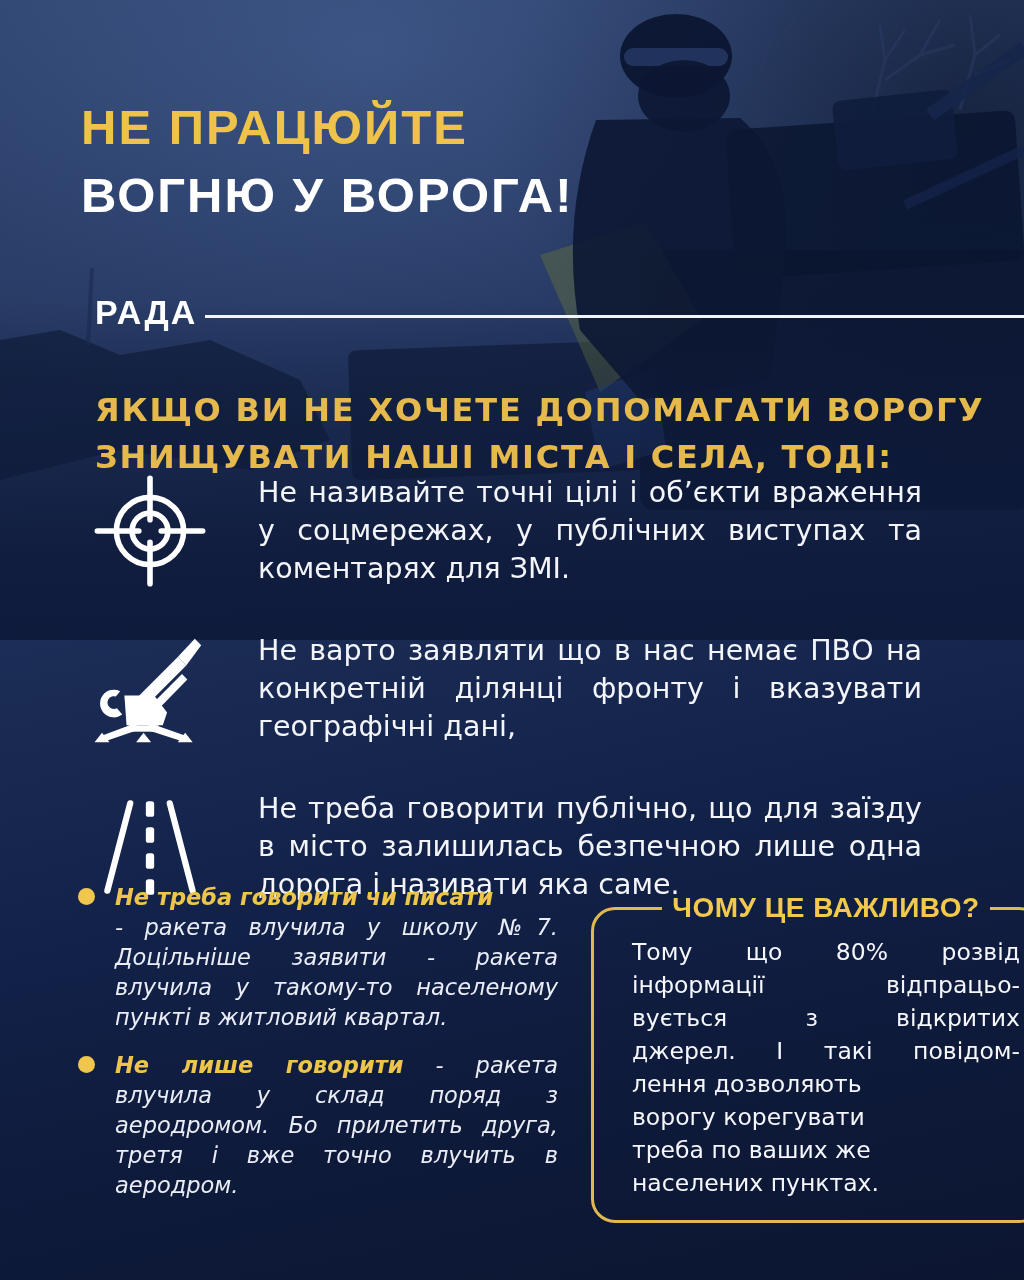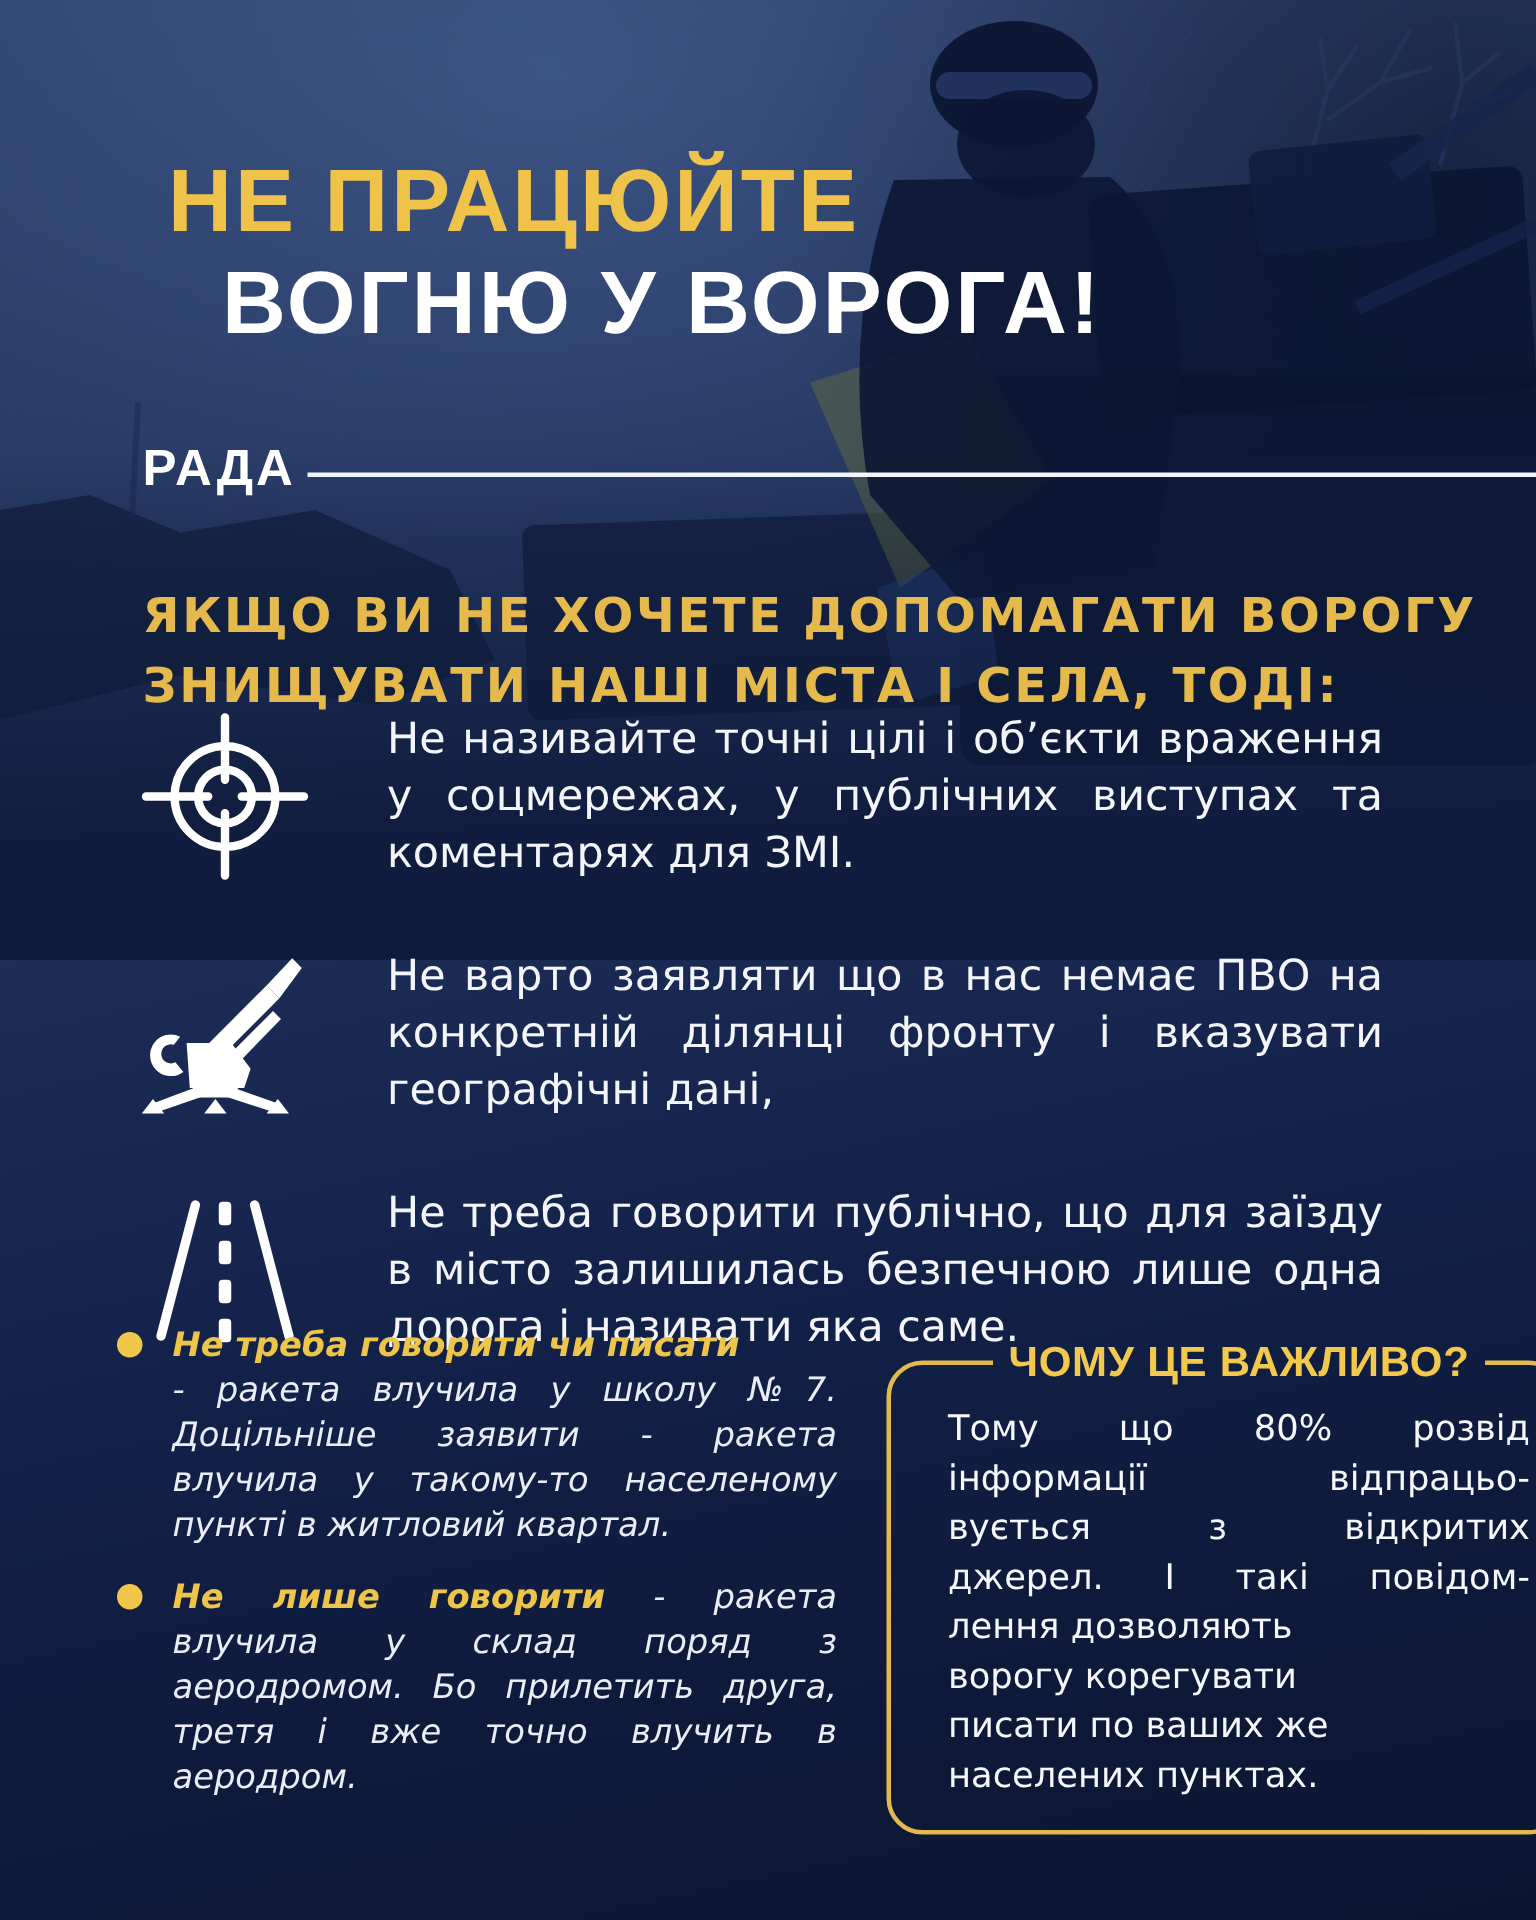--- a/index.html
+++ b/index.html
@@ -9,24 +9,24 @@
     overflow:hidden;
     font-family:"DejaVu Sans","Liberation Sans",sans-serif;
     background:
       radial-gradient(820px 560px at 36% 4%, rgba(96,128,190,0.30), rgba(60,85,140,0.10) 55%, rgba(0,0,0,0) 72%),
       radial-gradient(760px 560px at 94% 10%, rgba(4,9,22,0.45), rgba(0,0,0,0) 62%),
       linear-gradient(168deg,#30456F 0%,#273A63 22%,#1B2C55 45%,#122148 65%,#0E1A3A 82%,#0C1631 100%);
   }
   
   .bg-art{position:absolute;left:0;top:0;width:1024px;height:640px;pointer-events:none;}
   
-  .title{position:absolute;left:112px;top:60px;font-weight:800;font-family:"Liberation Sans",sans-serif;
-         font-size:59px;line-height:68px;letter-spacing:2px;}
+  .title{position:absolute;left:81px;top:60px;font-weight:800;font-family:"Liberation Sans",sans-serif;
+         font-size:49px;line-height:68px;letter-spacing:2px;}
   .title .y{display:block;color:#EFC24A;}
-  .title .w{display:block;color:#FFFFFF;margin-left:36px;}
+  .title .w{display:block;color:#FFFFFF;}
   
   .brand-row{position:absolute;left:95px;right:0;top:293px;display:flex;align-items:center;gap:8px;}
   .brand-row .brand{font-family:"Liberation Sans",sans-serif;font-weight:700;font-size:34px;
                     letter-spacing:2px;color:#FFFFFF;}
   .brand-row .rule{flex:1;height:3px;background:#F2F5FB;margin-top:8px;}
   
   .subtitle{position:absolute;left:95px;top:360px;color:#E5B94C;font-weight:700;
             font-size:32px;line-height:47px;letter-spacing:1.8px;}
   .subtitle span{display:block;}
   
@@ -181,18 +181,18 @@
 
   <fieldset class="why-box">
     <legend>ЧОМУ ЦЕ ВАЖЛИВО?</legend>
     <div class="why-lines">
       <span>Тому що 80% розвід</span>
       <span>інформації відпрацьо-</span>
       <span>вується з відкритих</span>
       <span>джерел. І такі повідом-</span>
       <span>лення дозволяють</span>
       <span>ворогу корегувати</span>
-      <span>писати по ваших же</span>
+      <span>треба по ваших же</span>
       <span>населених пунктах.</span>
     </div>
   </fieldset>
 
 </div>
 
 </body></html>

